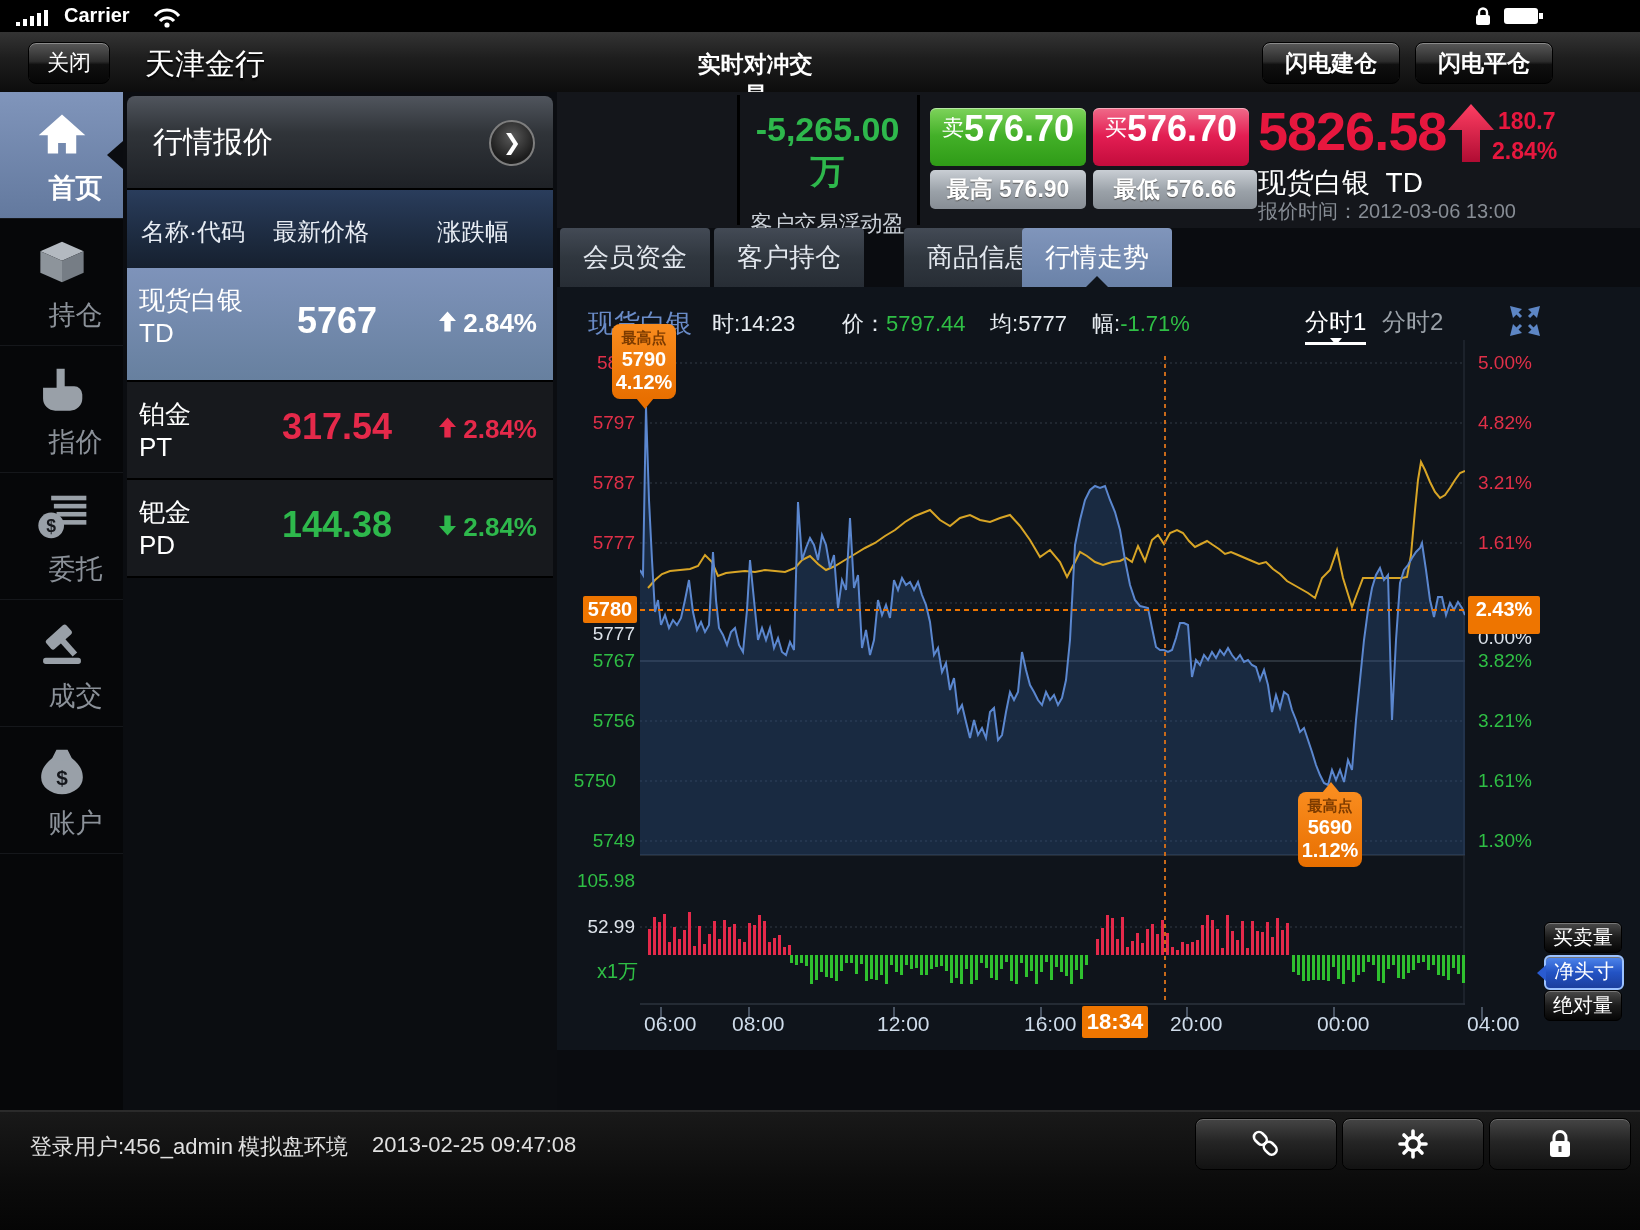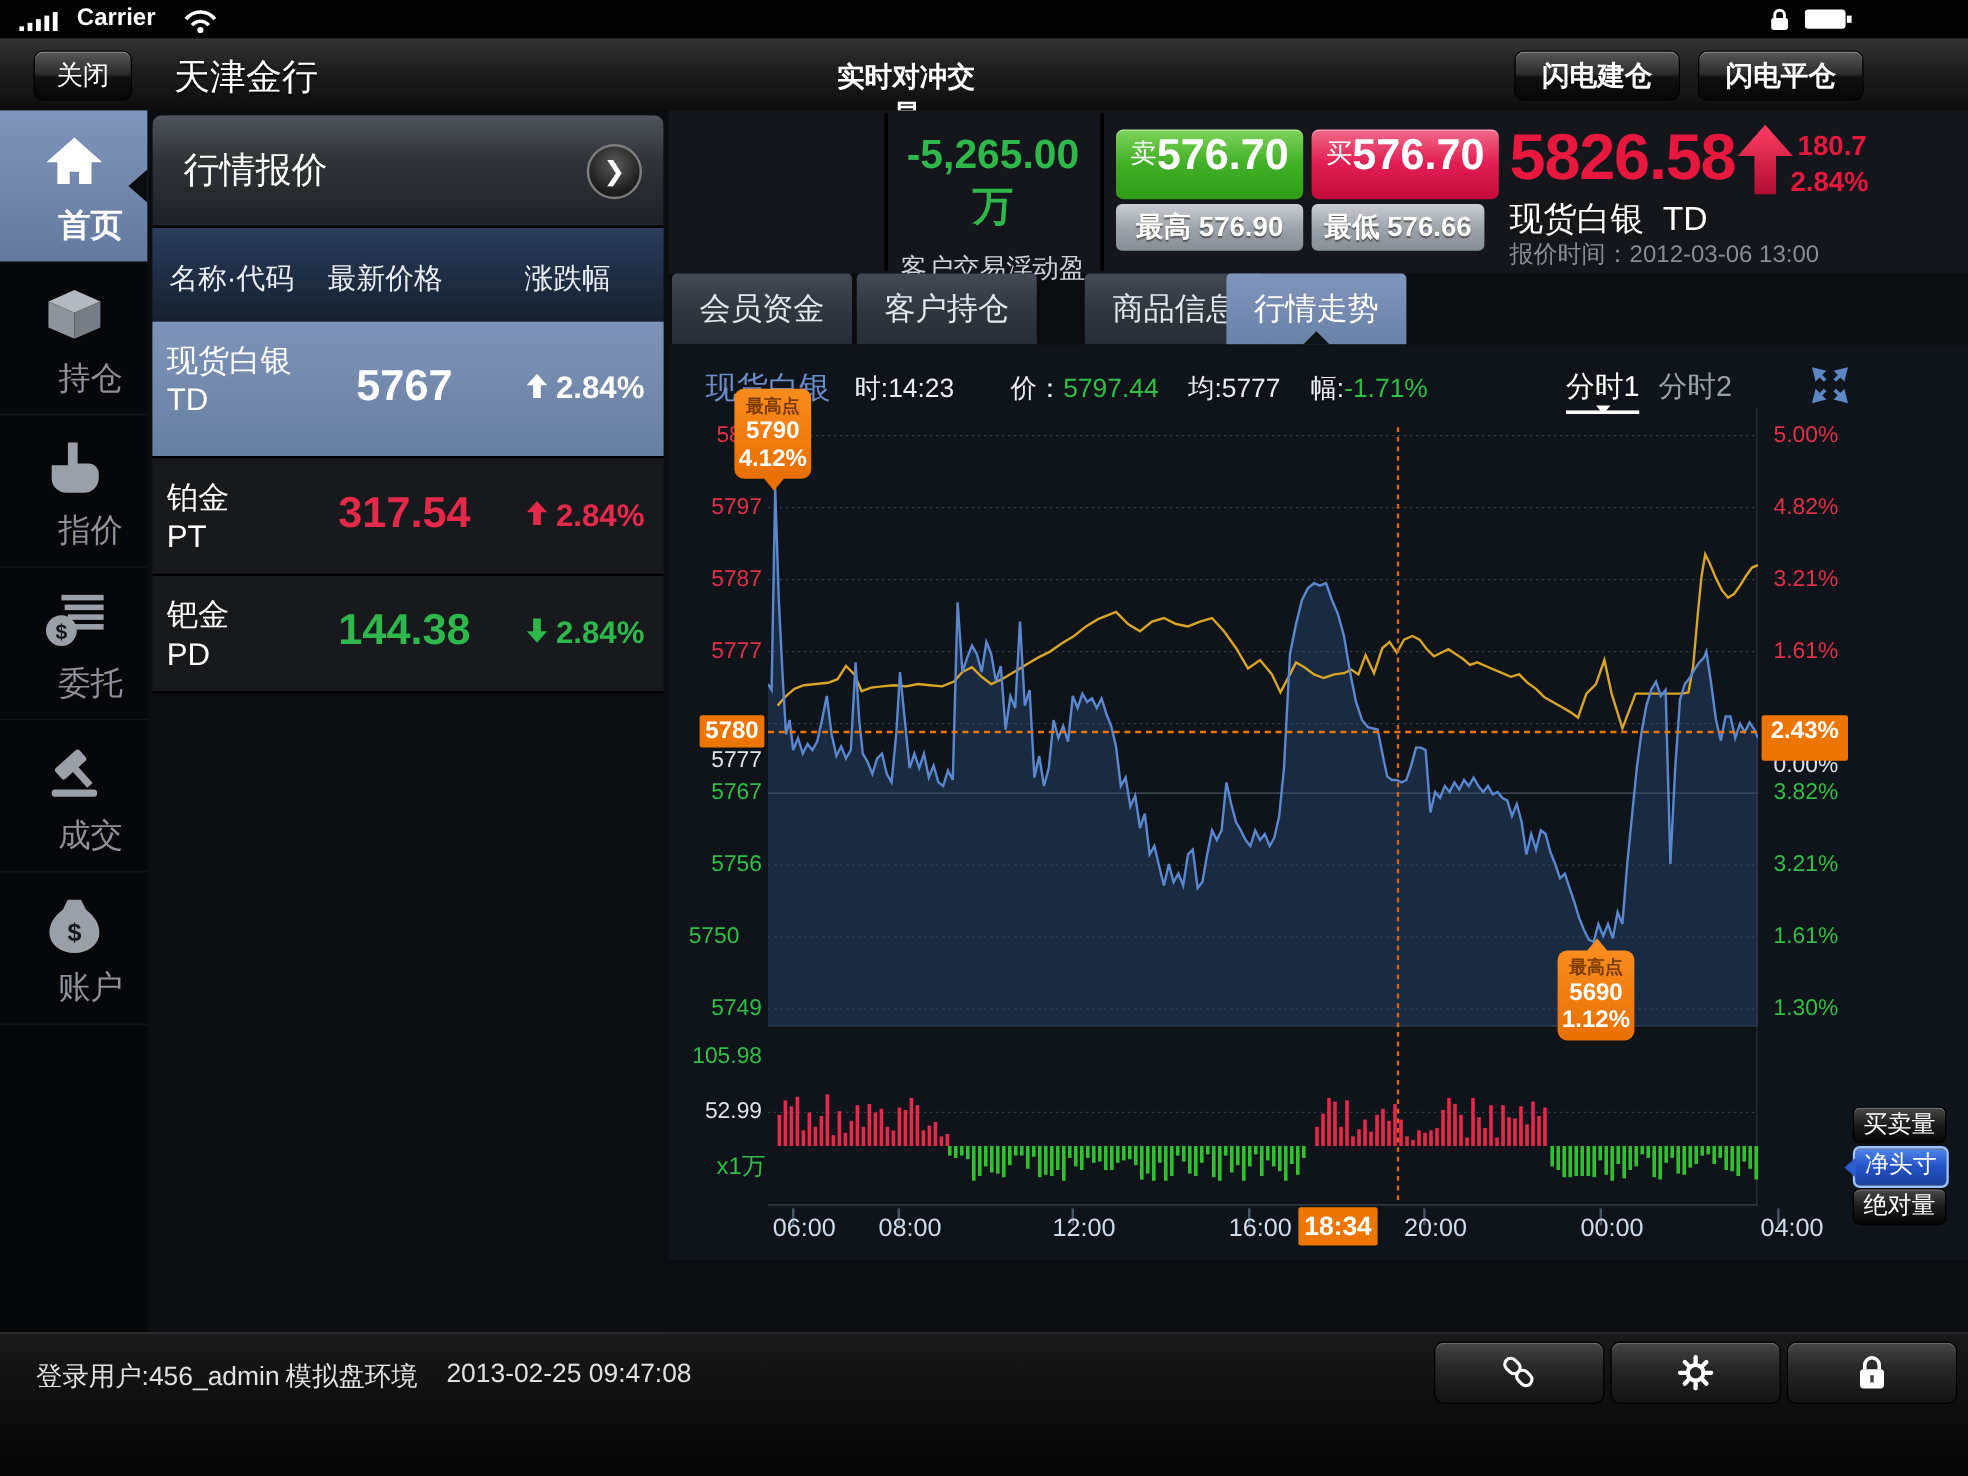--- a/index.html
+++ b/index.html
@@ -202,21 +202,21 @@
 
   <div class="abs trade-btn sell" style="left:930px;top:108px;width:156px;height:58px">
     <span style="font-size:22px;vertical-align:6px">卖</span><span style="font-size:36px;font-weight:bold">576.70</span>
   </div>
   <div class="abs trade-sub" style="left:930px;top:170px;width:156px;height:39px">
     <span>最高</span> <span>576.90</span>
   </div>
   <div class="abs trade-btn buy" style="left:1093px;top:108px;width:156px;height:58px">
     <span style="font-size:22px;vertical-align:6px">买</span><span style="font-size:36px;font-weight:bold">576.70</span>
   </div>
-  <div class="abs trade-sub" style="left:1093px;top:170px;width:144px;height:39px">
+  <div class="abs trade-sub" style="left:1093px;top:170px;width:164px;height:39px">
     <span>最低</span> <span>576.66</span>
   </div>
 
   <div class="abs big-price" style="left:1258px;top:100px">5826.58</div>
   <svg class="abs" style="left:1448px;top:104px" width="46" height="58">
     <defs>
         <linearGradient id="rg" x1="0" y1="0" x2="0" y2="1">
           <stop offset="0" stop-color="#ff3f63"></stop>
           <stop offset="1" stop-color="#b00c33"></stop>
         </linearGradient>

